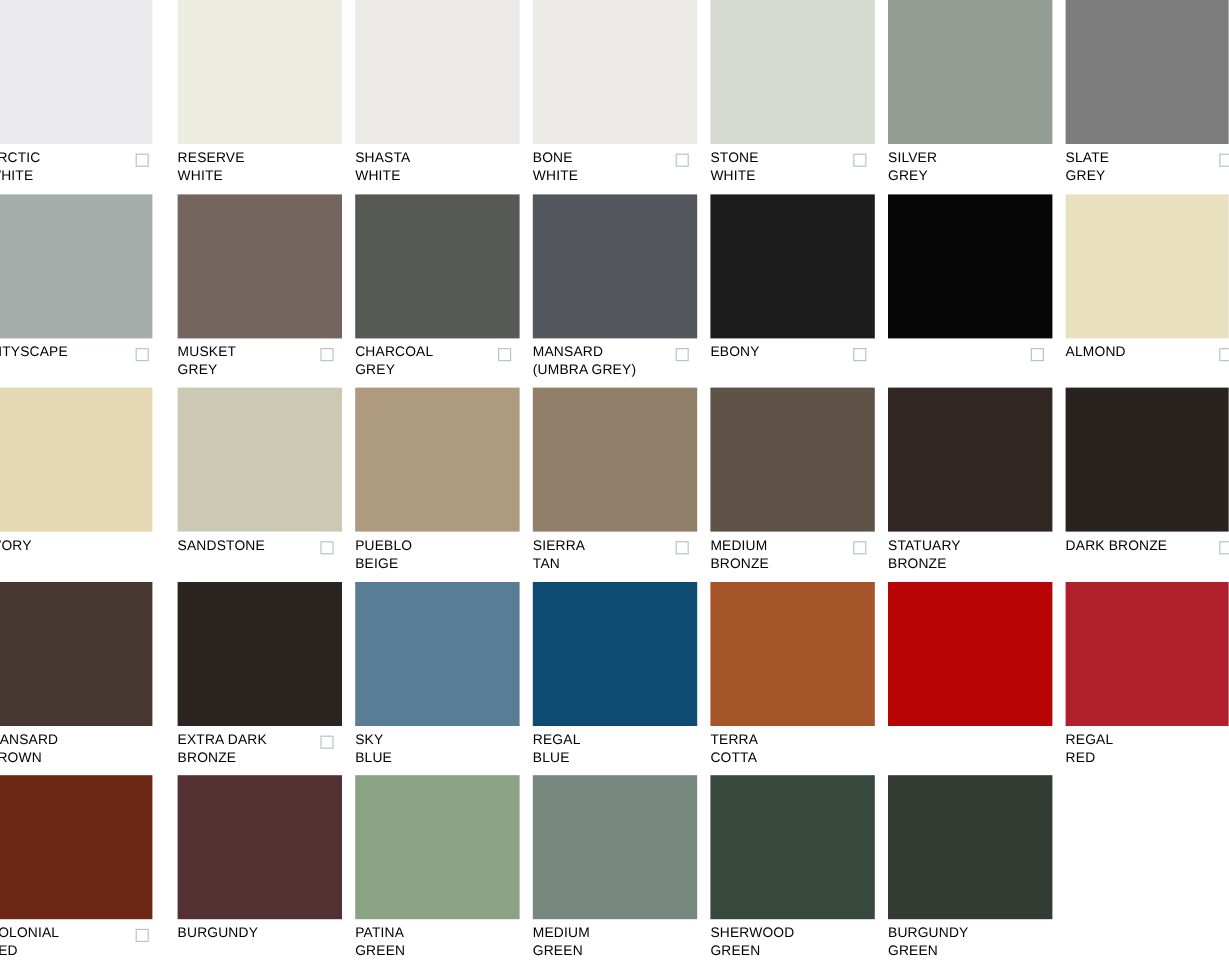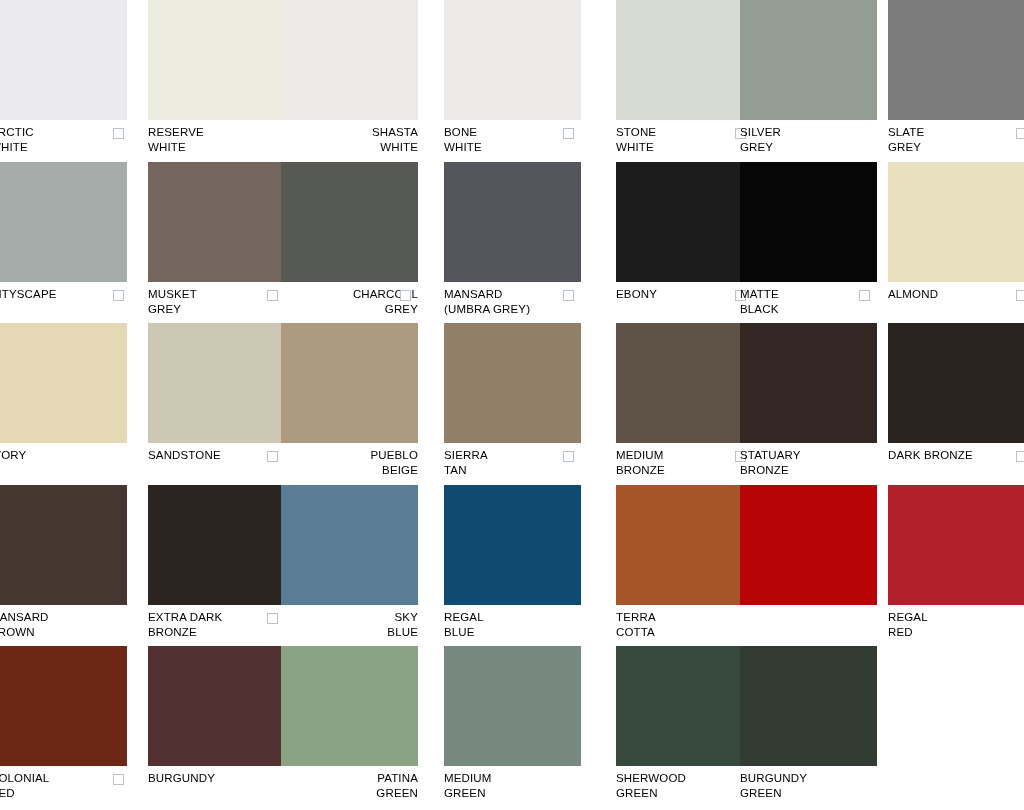--- a/index.html
+++ b/index.html
@@ -43,23 +43,23 @@
   .swatch-row.r4 { top: 646px; }
 
   .swatch-cell {
     position: absolute;
     top: 0;
     width: 144px;
     height: 162px;
   }
   .swatch-cell.c0 { left: -10px; width: 148px; }
   .swatch-cell.c1 { left: 148px; }
-  .swatch-cell.c2 { left: 281px; text-align: right; }
+  .swatch-cell.c2 { left: 296px; }
   .swatch-cell.c3 { left: 444px; }
-  .swatch-cell.c4 { left: 592px; margin-left: 24px; }
+  .swatch-cell.c4 { left: 592px; }
   .swatch-cell.c5 { left: 740px; }
   .swatch-cell.c6 { left: 888px; width: 148px; }
 
   .swatch-chip {
     position: absolute;
     left: 0;
     top: 0;
     width: 137px;
     height: 120px;
   }
@@ -192,24 +192,20 @@
         <div class="swatch-cell c4">
           <div class="swatch-chip" title="#1c1c1c" style="background: rgb(28, 28, 28);"></div>
           <div class="swatch-label">
             <span class="ln">EBONY</span>
             <span class="ln"></span>
           </div>
           <div class="chk"></div>
         </div>
         <div class="swatch-cell c5">
           <div class="swatch-chip" title="#060606" style="background: rgb(6, 6, 6);"></div>
-          <div class="swatch-label">
-            <span class="ln">MATTE</span>
-            <span class="ln">BLACK</span>
-          </div>
           <div class="chk"></div>
         </div>
         <div class="swatch-cell c6">
           <div class="swatch-chip" title="#e8e0bf" style="background: rgb(232, 224, 191);"></div>
           <div class="swatch-label">
             <span class="ln">ALMOND</span>
             <span class="ln"></span>
           </div>
           <div class="chk"></div>
         </div>

